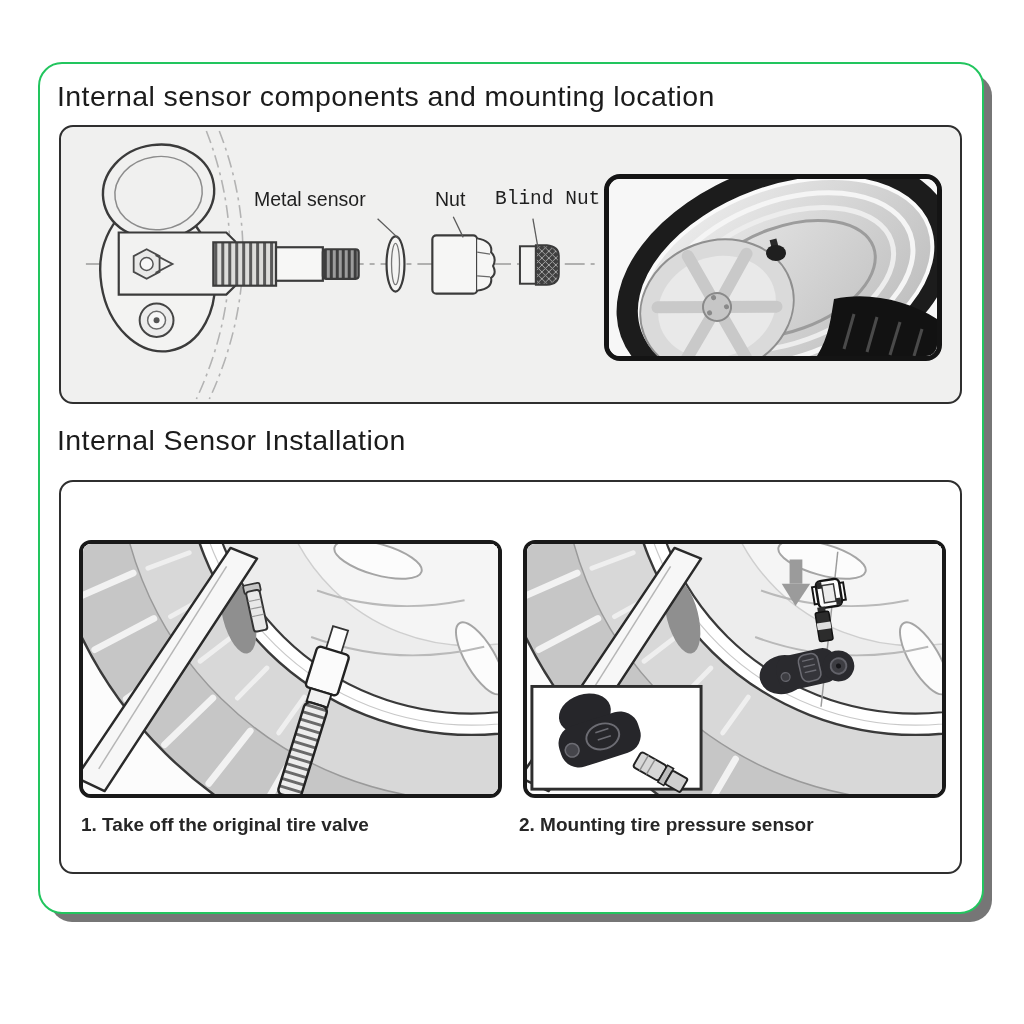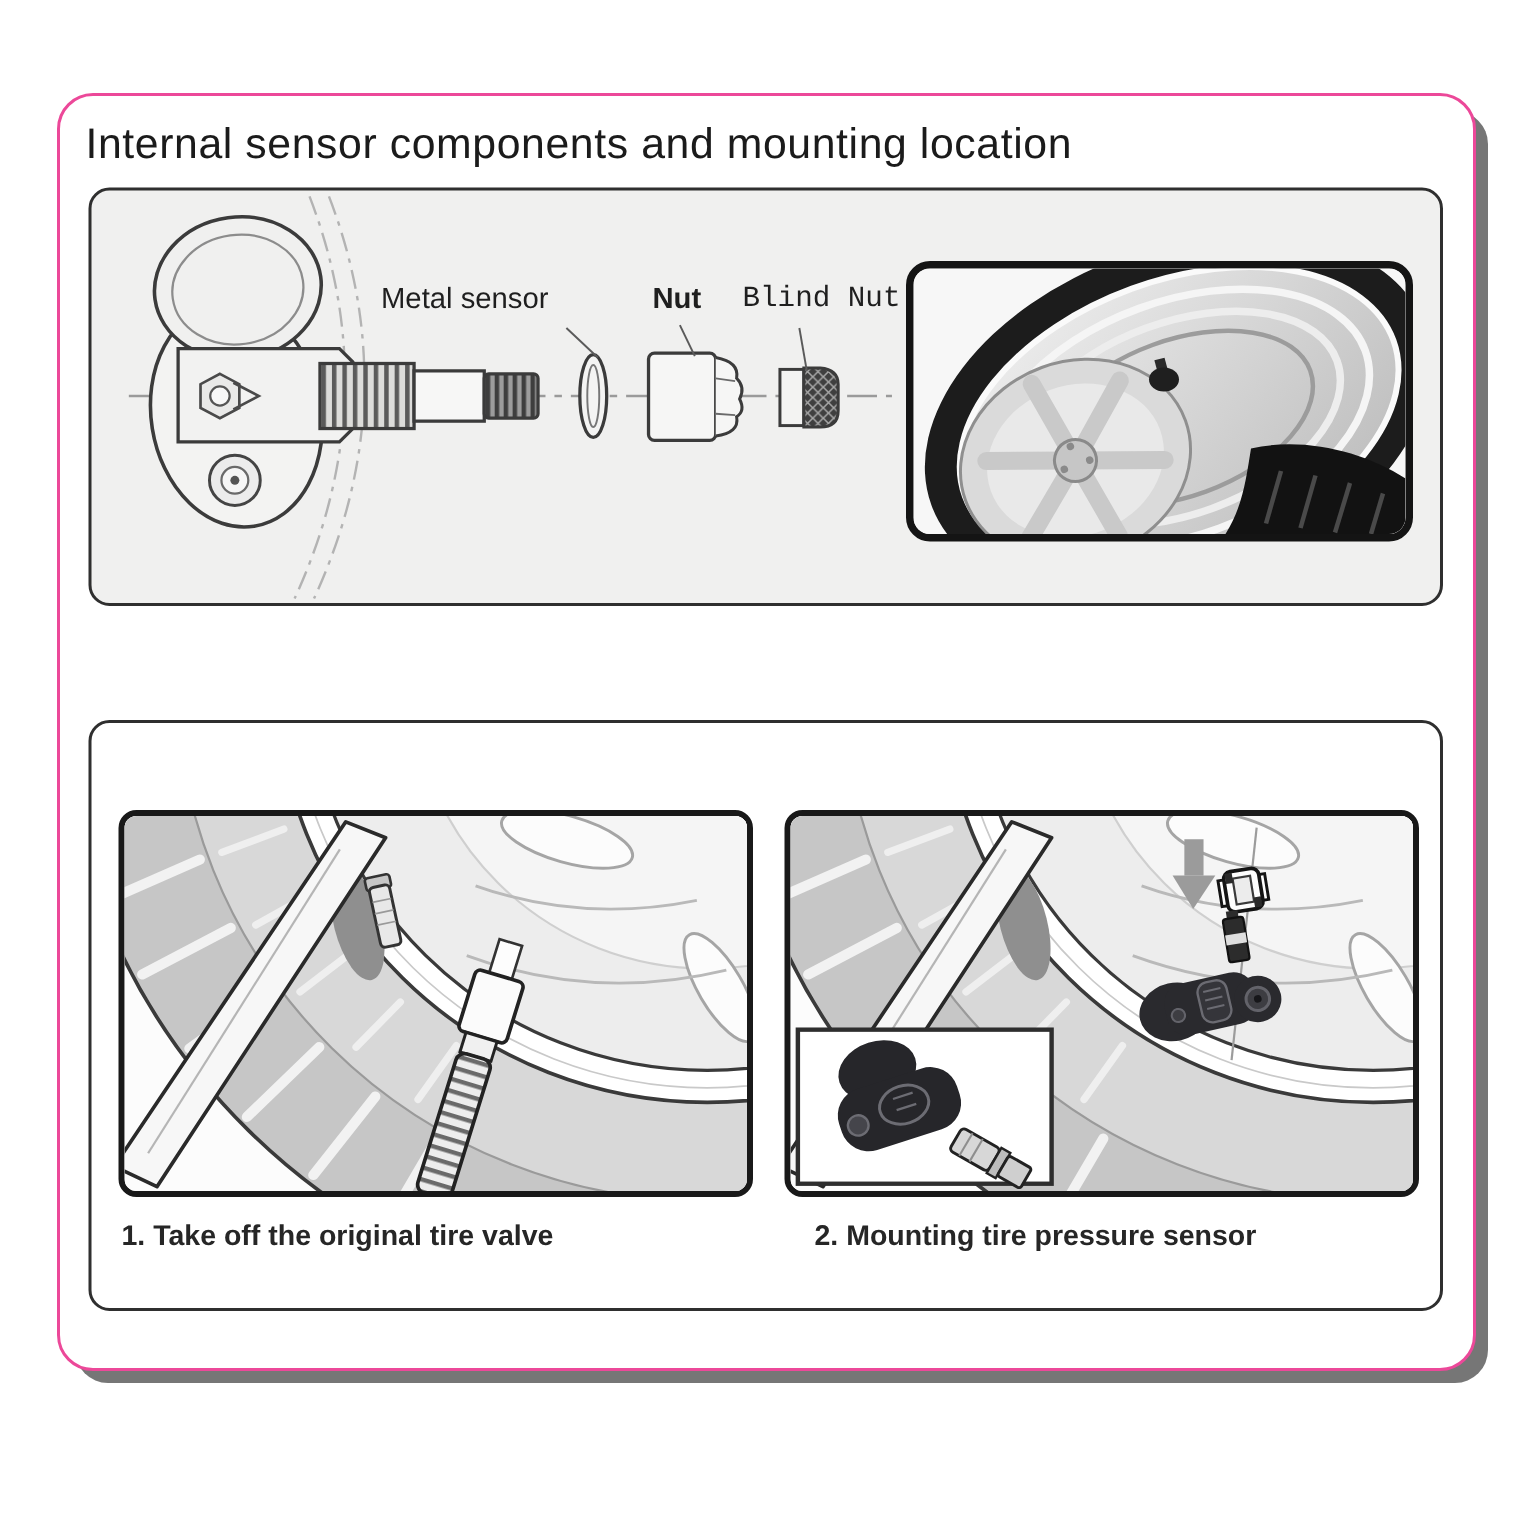--- a/index.html
+++ b/index.html
@@ -1,38 +1,38 @@
 <!DOCTYPE html>
 <html><head>
 <meta charset="utf-8">
 <style>
   html,body{margin:0;padding:0;background:#ffffff;}
   body{width:1024px;height:1024px;position:relative;font-family:"Liberation Sans",sans-serif;color:#1c1c1c;overflow:hidden;}
   .outer-box{position:absolute;left:38px;top:62px;width:946px;height:852px;background:#ffffff;
-    border:2px solid #ec4899;border-radius:24px;box-sizing:border-box;
+    border:2px solid #22c55e;border-radius:24px;box-sizing:border-box;
     box-shadow:10px 10px 0 -2px #767676;}
   .sec-title{position:absolute;font-size:28.5px;font-weight:400;letter-spacing:.4px;color:#1b1b1b;margin:0;white-space:nowrap;}
   #title1{left:17px;top:16px;}
   #title2{left:17px;top:360px;}
   .panel{position:absolute;box-sizing:border-box;border:2.5px solid #2f2f2f;border-radius:14px;}
   #panel1{left:19px;top:61px;width:903px;height:279px;background:#f0f0ef;overflow:hidden;}
   #panel2{left:19px;top:416px;width:903px;height:394px;background:#ffffff;overflow:hidden;padding-left:19px;}
   .fill{position:absolute;left:0;top:0;width:100%;height:100%;}
   .c-label{position:absolute;font-size:19.5px;color:#1f1f1f;white-space:nowrap;}
   #lbl-washer{left:193px;top:61px;}
-  #lbl-nut{left:374px;top:61px;font-weight:bold;}
+  #lbl-nut{left:374px;top:61px;}
   #lbl-blind{left:434px;top:61px;font-family:Liberation Mono, monospace;}
   .photo-frame{position:absolute;left:543px;top:47px;width:338px;height:187px;box-sizing:border-box;
     border:5px solid #141414;border-radius:16px;background:#f7f7f7;overflow:hidden;}
   .illus{position:absolute;width:423px;height:258px;box-sizing:border-box;border:4px solid #191919;border-radius:12px;background:#fcfcfc;overflow:hidden;}
   #illus1{left:18px;top:58px;}
   #illus2{left:462px;top:58px;}
   .caption{position:absolute;top:332px;font-size:19px;font-weight:700;color:#262626;white-space:nowrap;}
   #cap1{left:20px;}
-  #cap2{left:458px;margin-left:24px;}
+  #cap2{left:458px;}
 </style>
 </head>
 <body>
 
 <svg width="0" height="0" style="position:absolute" aria-hidden="true">
   <defs>
     <pattern id="thr1" width="7" height="44" patternUnits="userSpaceOnUse">
       <rect width="7" height="44" fill="#dcdcda"></rect>
         <rect width="3" height="44" fill="#5a5a5a"></rect>
     </pattern>
@@ -168,20 +168,21 @@
         <g stroke="#4a4a4a" stroke-width="3">
           <line x1="245" y1="135" x2="235" y2="170"></line>
             <line x1="268" y1="138" x2="258" y2="173"></line>
           <line x1="291" y1="143" x2="281" y2="176"></line>
             <line x1="313" y1="150" x2="305" y2="177"></line>
         </g>
       </svg>
     </div>
   </div>
 
+  <h2 class="sec-title" id="title2">Internal Sensor Installation</h2>
 
   <div class="panel" id="panel2">
 
     <div class="illus" id="illus1">
       <svg class="fill" viewBox="0 0 422 258" preserveAspectRatio="none" xmlns:xlink="http://www.w3.org/1999/xlink">
         <use href="#tireScene" xlink:href="#tireScene"></use>
         <g transform="translate(176,68) rotate(-12)">
           <rect x="-8" y="-27" width="17" height="9" rx="2" fill="#c7c7c7" stroke="#333333" stroke-width="1.8"></rect>
           <rect x="-6.5" y="-20" width="14" height="42" rx="3" fill="#e8e8e8" stroke="#333333" stroke-width="2"></rect>
           <line x1="-6" y1="-10" x2="7" y2="-10" stroke="#999999" stroke-width="1.2"></line>

